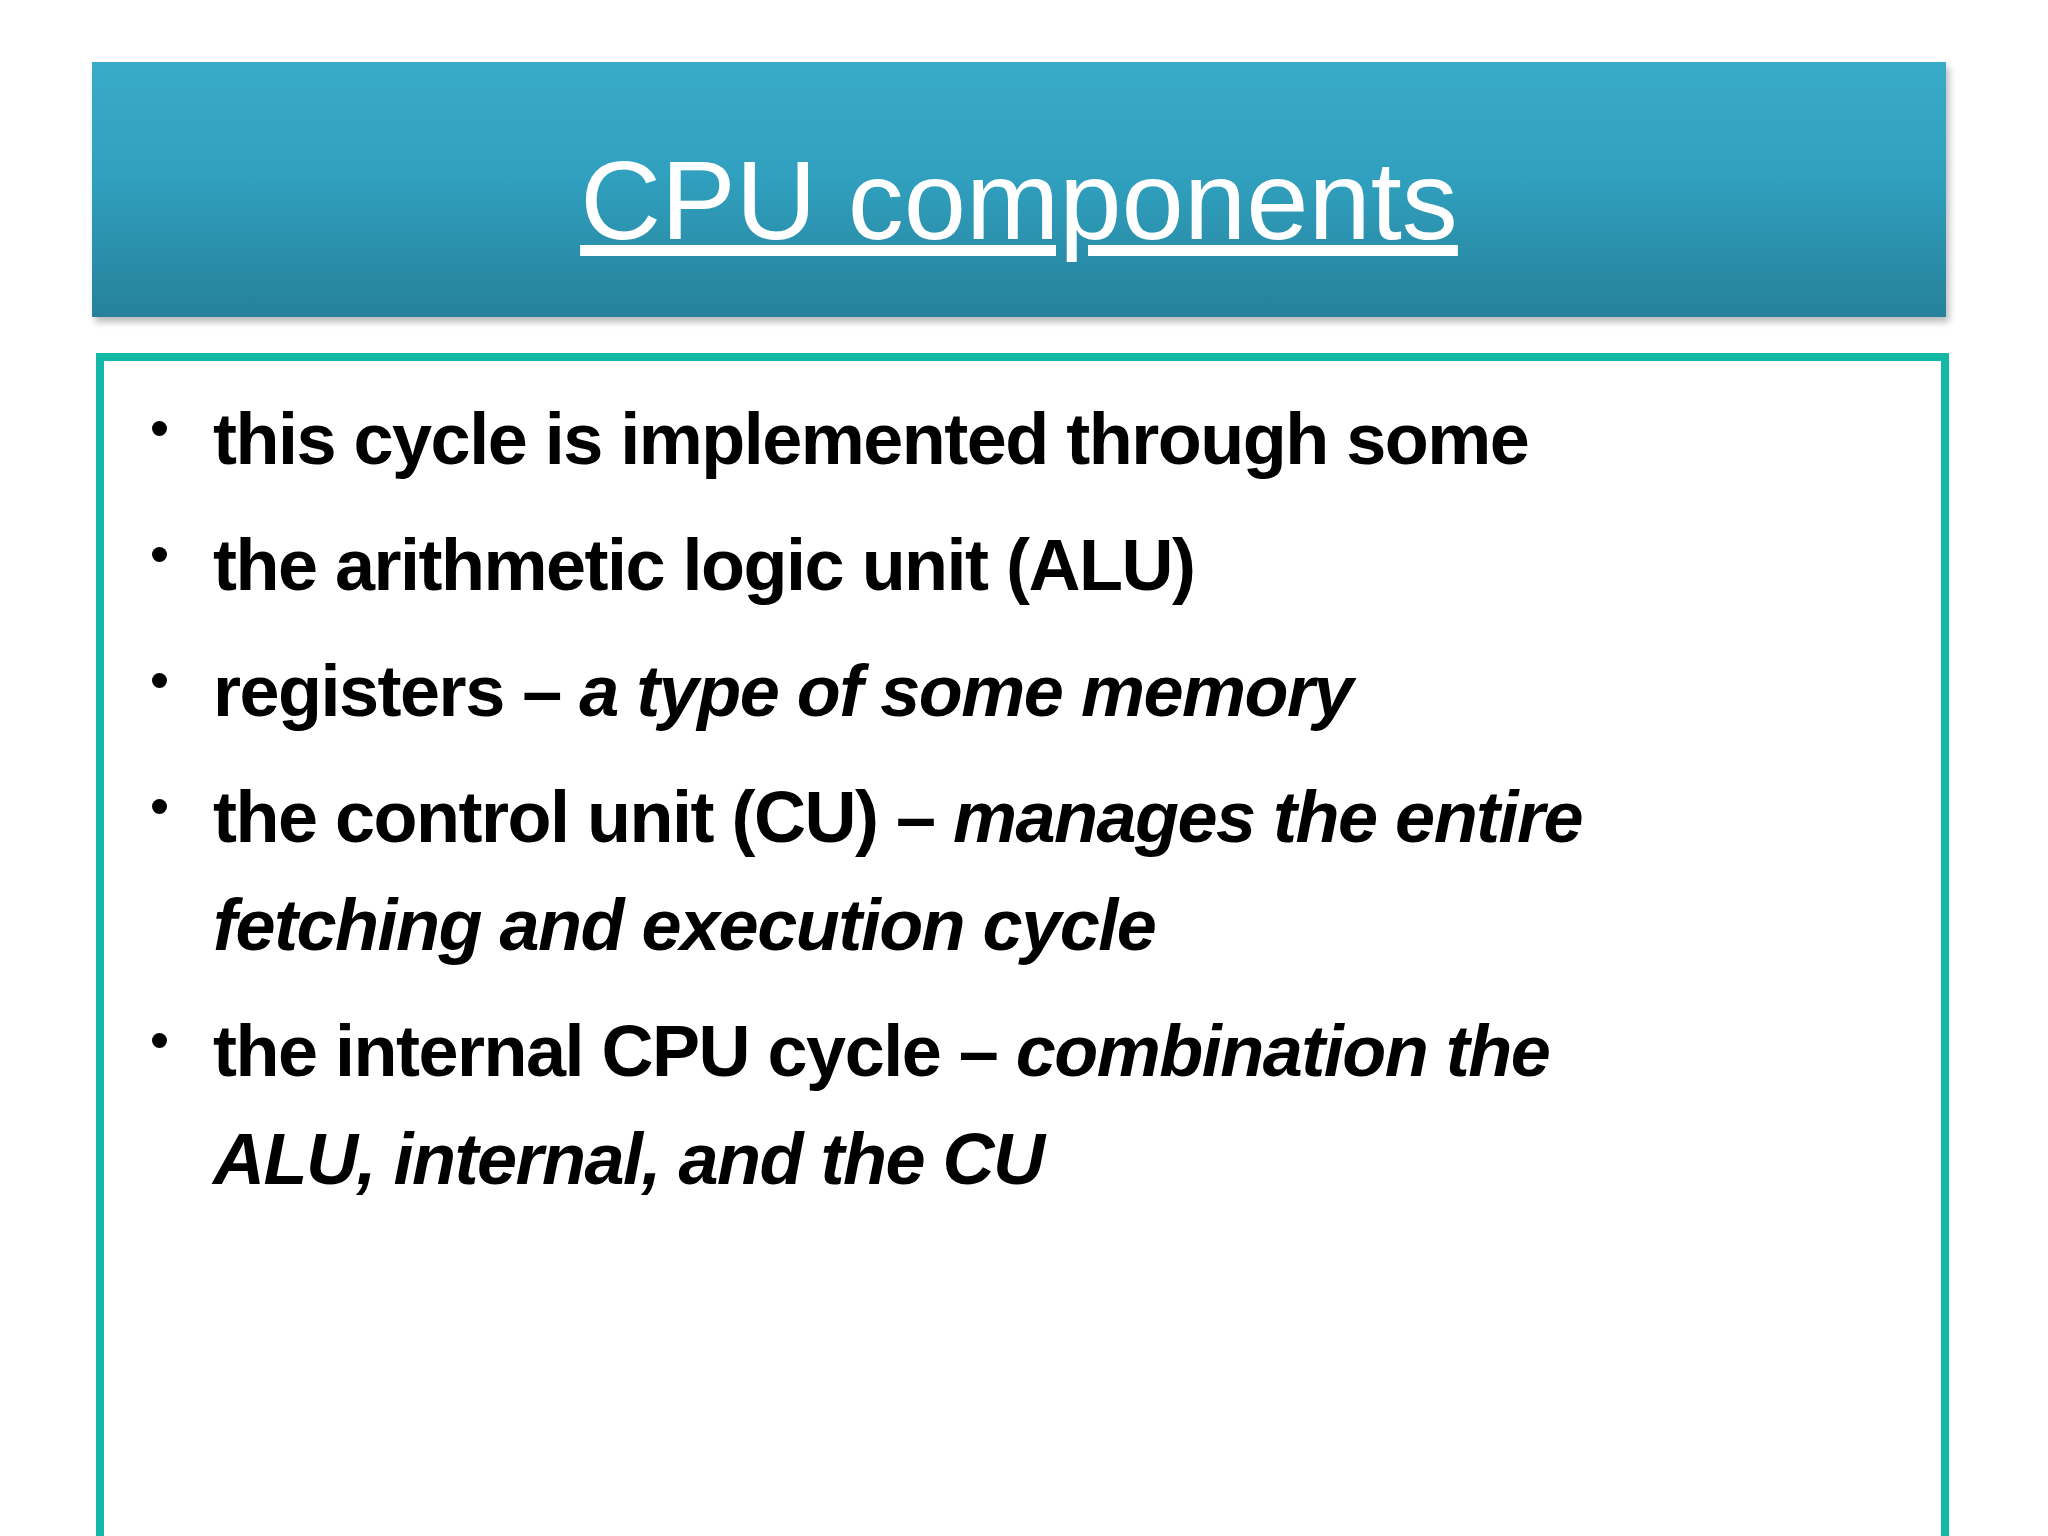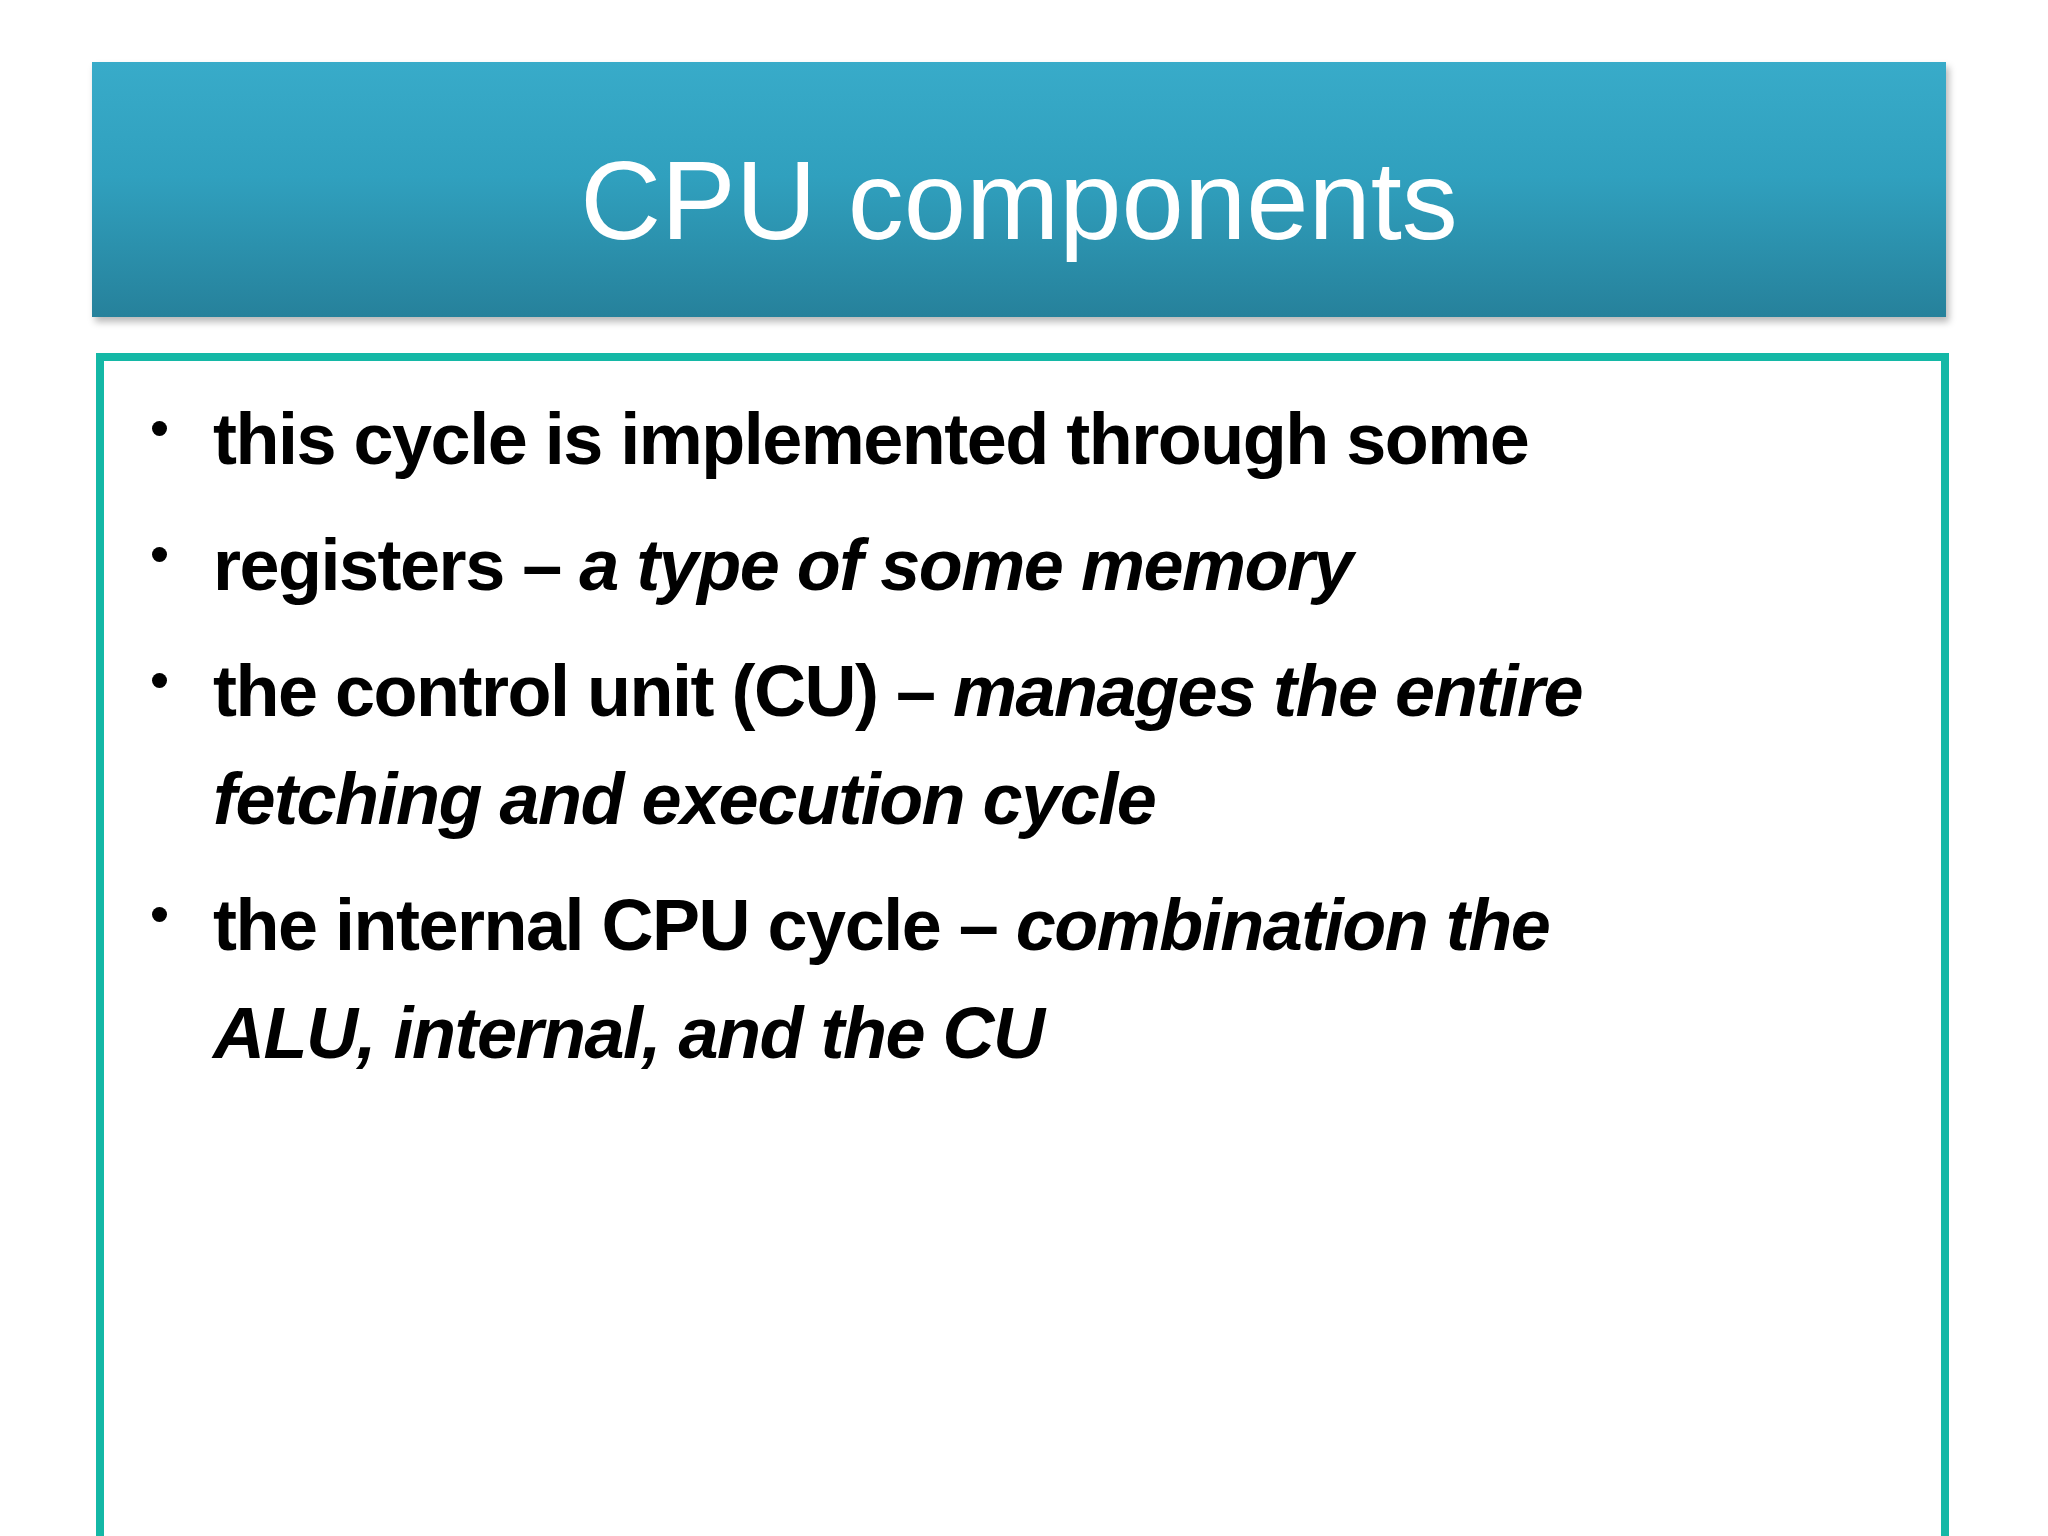--- a/index.html
+++ b/index.html
@@ -30,20 +30,21 @@
   }
   .title-bar .title {
     font-family: "Liberation Sans", sans-serif;
     font-weight: 300;
     font-size: 112px;
     line-height: 1;
     color: #ffffff;
     padding-top: 22px;
     letter-spacing: 0px;
     white-space: nowrap;
+    text-decoration: underline;
   }
 
   
   .content-box {
     position: absolute;
     left: 96px;
     top: 353px;
     width: 1853px;
     height: 1222px;
     box-sizing: border-box;
@@ -93,20 +94,23 @@
   <div class="title-bar">
     <div class="title">CPU components</div>
   </div>
 
   <div class="content-box">
     <ul class="bullet-list">
         <li>
           <div class="line"><span class="seg">this cycle is implemented through some</span></div>
         </li>
         <li>
+          <div class="line"><span class="seg">the arithmetic logic unit (ALU)</span></div>
+        </li>
+        <li>
           <div class="line"><span class="seg">registers – </span><span class="seg i">a type of some memory</span></div>
         </li>
         <li>
           <div class="line"><span class="seg">the control unit (CU) – </span><span class="seg i">manages the entire</span></div>
           <div class="line"><span class="seg i">fetching and execution cycle</span></div>
         </li>
         <li>
           <div class="line"><span class="seg">the internal CPU cycle – </span><span class="seg i">combination the</span></div>
           <div class="line"><span class="seg i">ALU, internal, and the CU</span></div>
         </li>

